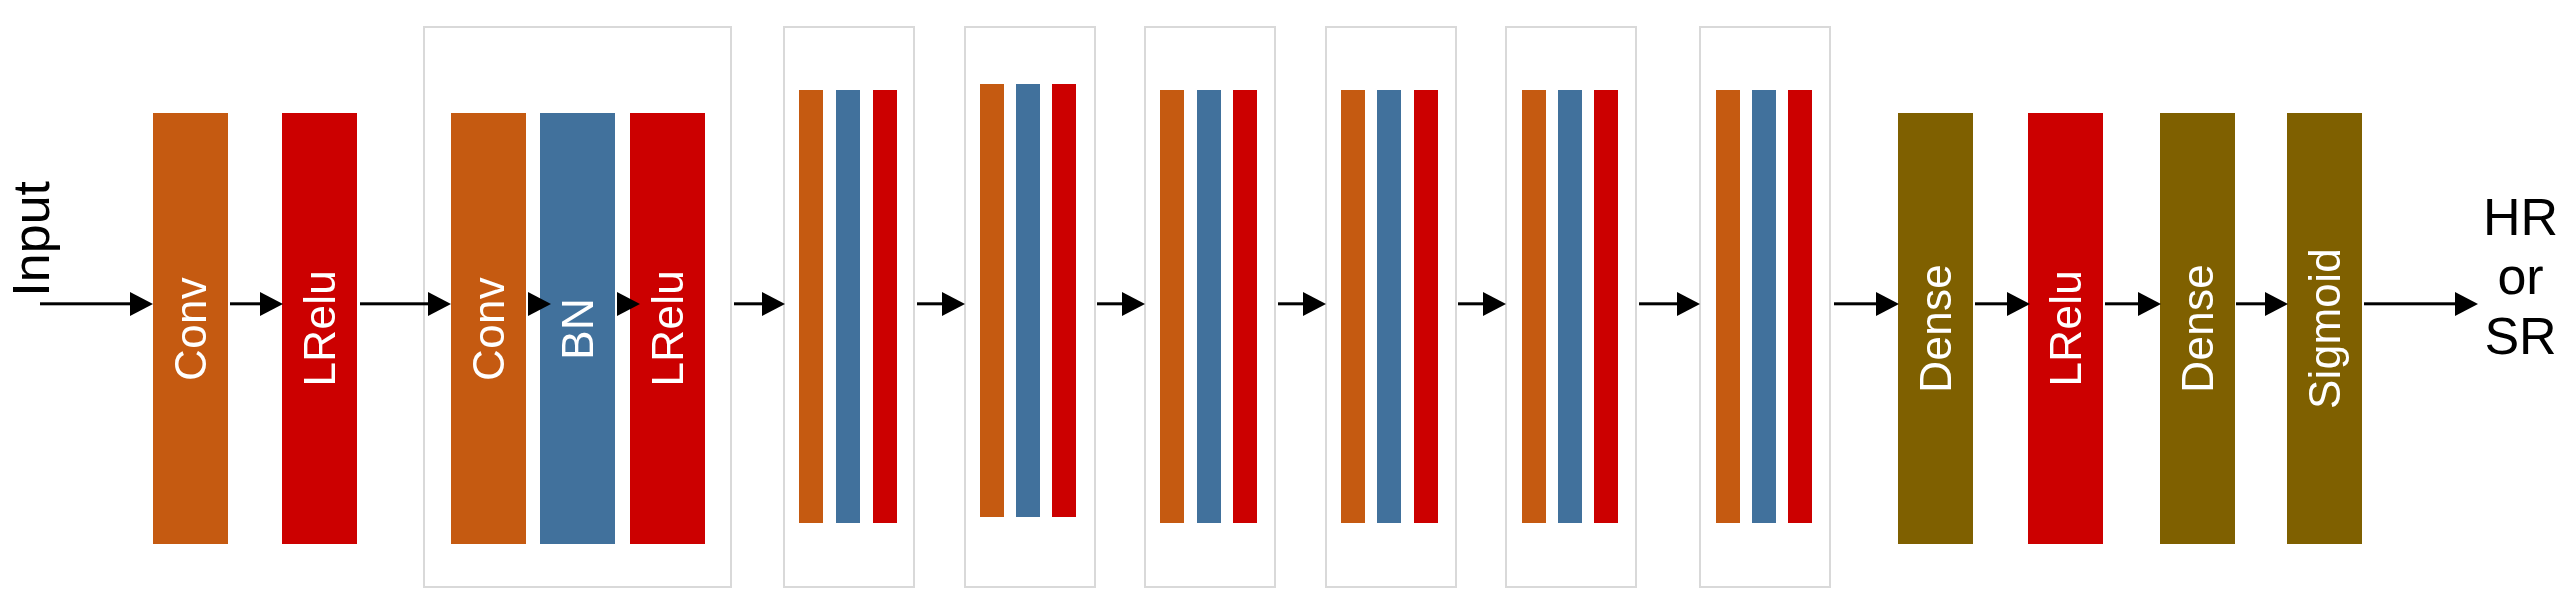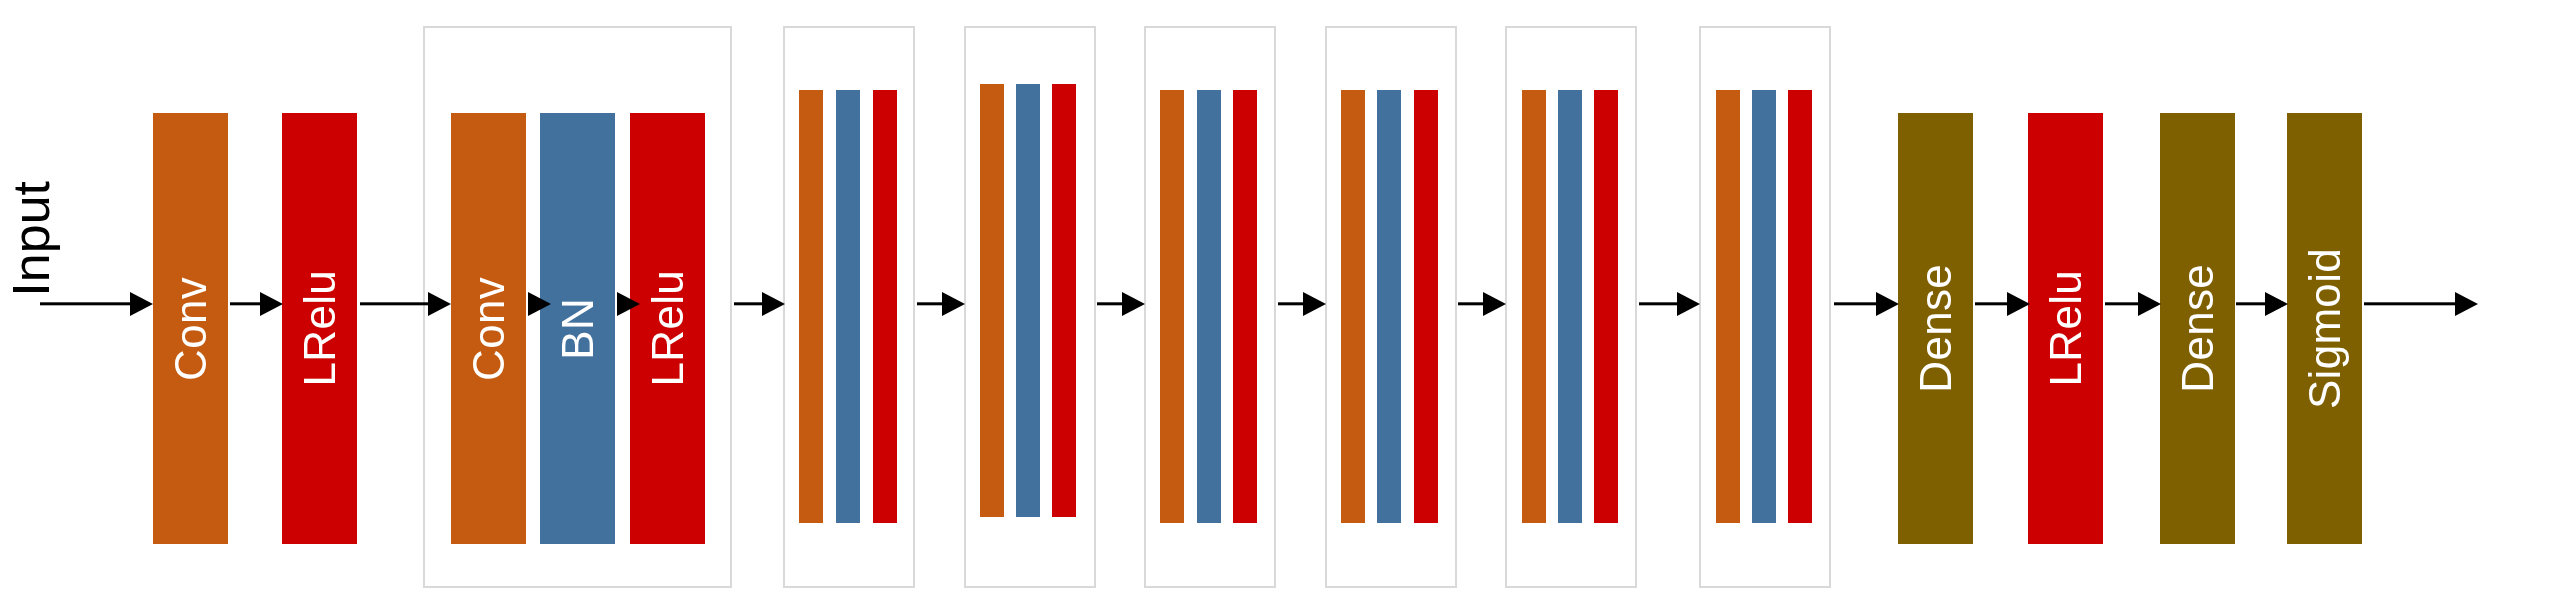--- a/index.html
+++ b/index.html
@@ -210,14 +210,19 @@
     </div>
     <div class="arrow" style="left: 2236px; top: 304px; width: 50px;">
       <div class="shaft" style="width: 29px;"></div>
       <div class="head" style="left: 29px;"></div>
     </div>
     <div class="arrow" style="left: 2364px; top: 304px; width: 112px;">
       <div class="shaft" style="width: 91px;"></div>
       <div class="head" style="left: 91px;"></div>
     </div>
     <div class="endlabel vertical" style="left: 5.4px; top: 181px; font-size: 52px;">Input</div>
+    <div class="stacklabel" style="left: 2483px; top: 188px; font-size: 52px;">
+      <div>HR</div>
+      <div>or</div>
+      <div>SR</div>
+    </div>
   </div>
 
 
 </body></html>

